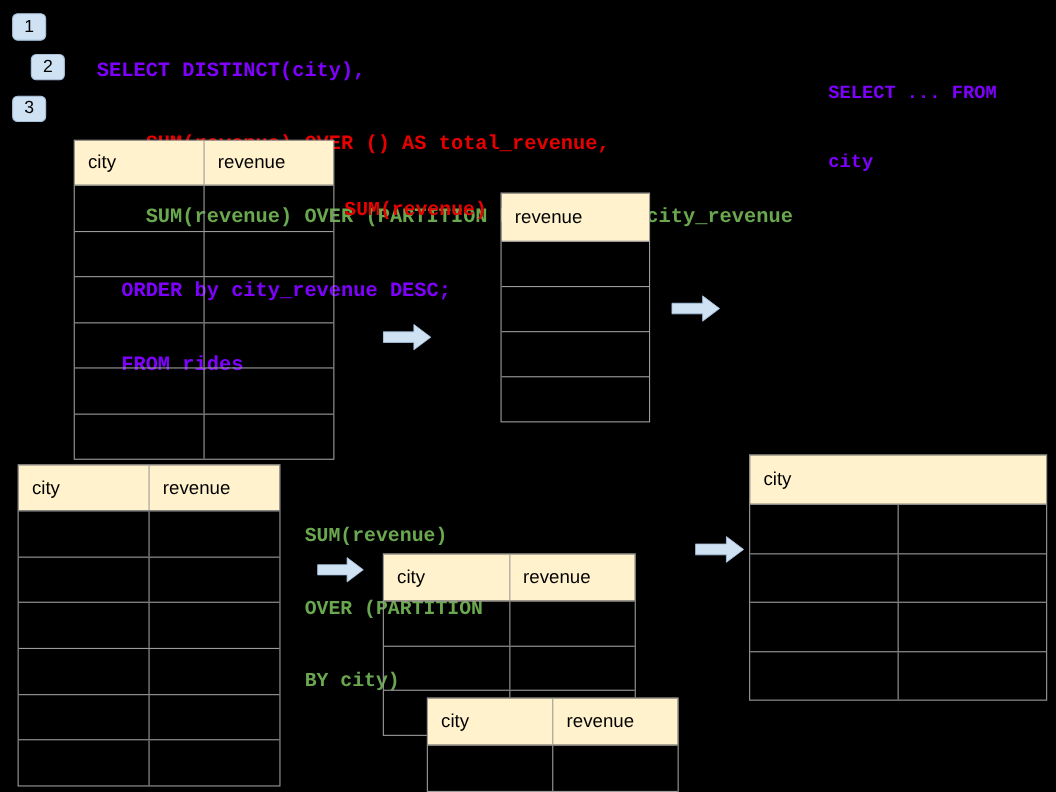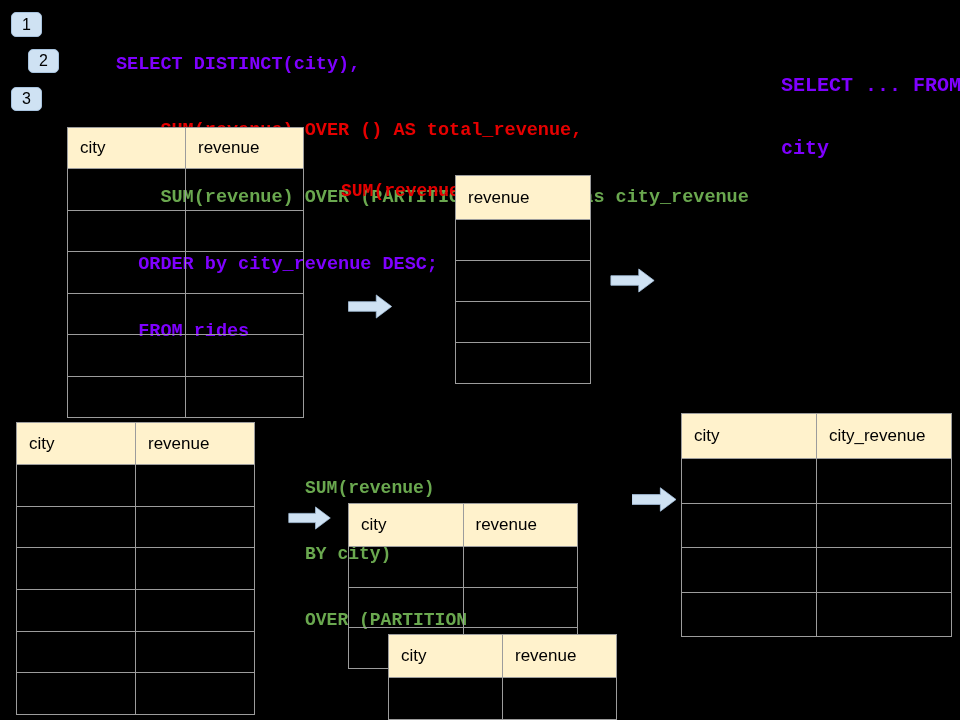--- a/index.html
+++ b/index.html
@@ -6,23 +6,23 @@
   body{
     width:960px;height:720px;position:relative;overflow:hidden;
     background:#000;font-family:"Liberation Sans",sans-serif;
   }
   .abs{position:absolute;}
   
   .code{
     font-family:"Liberation Mono","DejaVu Sans Mono",monospace;
     font-weight:bold;white-space:pre;line-height:22.3px;
   }
-  .code div{white-space:pre;margin-left:28px;}
+  .code div{white-space:pre;}
   .main-code{font-size:18.5px;top:9px;left:88px;}
-  .side-code{font-size:20px;line-height:21px;top:33px;left:753px;}
+  .side-code{font-size:17px;line-height:21px;top:33px;left:753px;}
   .ann-total{font-size:18px;line-height:22px;top:136px;left:313px;}
   .ann-part{font-size:18px;line-height:22px;top:433px;left:277px;}
   .purple{color:#7F00FF;}
   .red{color:#E60000;}
   .green{color:#6AA84F;}
   
   .badge{
     background:#CFE2F3;border:1px solid #A8C3DE;border-radius:5px;
     color:#000;font-size:16px;display:flex;align-items:center;justify-content:center;
     box-sizing:border-box;
@@ -63,22 +63,22 @@
   <div>SELECT ... FROM</div>
   <div>city</div>
 </div>
 
 <div class="abs code ann-total red">
   <div>SUM(revenue)</div>
 </div>
 
 <div class="abs code ann-part green">
   <div>SUM(revenue)</div>
+  <div>OVER (PARTITION</div>
   <div>BY city)</div>
-  <div>OVER (PARTITION</div>
 </div>
 
 <div class="abs dtable" style="left:67px;top:127px;width:237px;--hh:40px;--rh:41.5px;">
     <div class="trow thead">
       <div class="tcell">city</div>
       <div class="tcell">revenue</div>
     </div>
     <div class="trow tbody">
       <div class="tcell"></div>
       <div class="tcell"></div>
@@ -181,21 +181,20 @@
     <div class="trow tbody">
       <div class="tcell"></div>
       <div class="tcell"></div>
     </div>
     <div class="trow tbody"></div>
   </div>
 
 <div class="abs dtable" style="left:681px;top:413px;width:271px;--hh:44px;--rh:44.5px;">
     <div class="trow thead">
       <div class="tcell">city</div>
-      <div class="tcell">city_revenue</div>
     </div>
     <div class="trow tbody">
       <div class="tcell"></div>
       <div class="tcell"></div>
     </div>
     <div class="trow tbody">
       <div class="tcell"></div>
       <div class="tcell"></div>
     </div>
     <div class="trow tbody">

